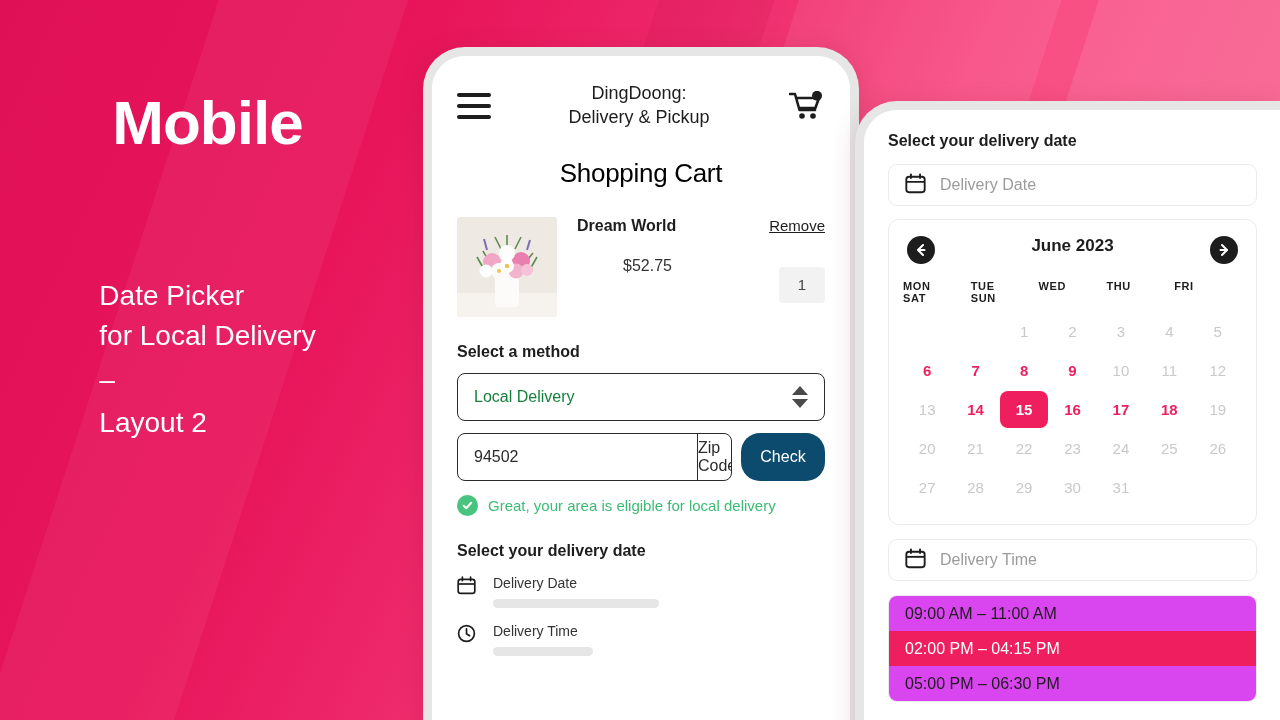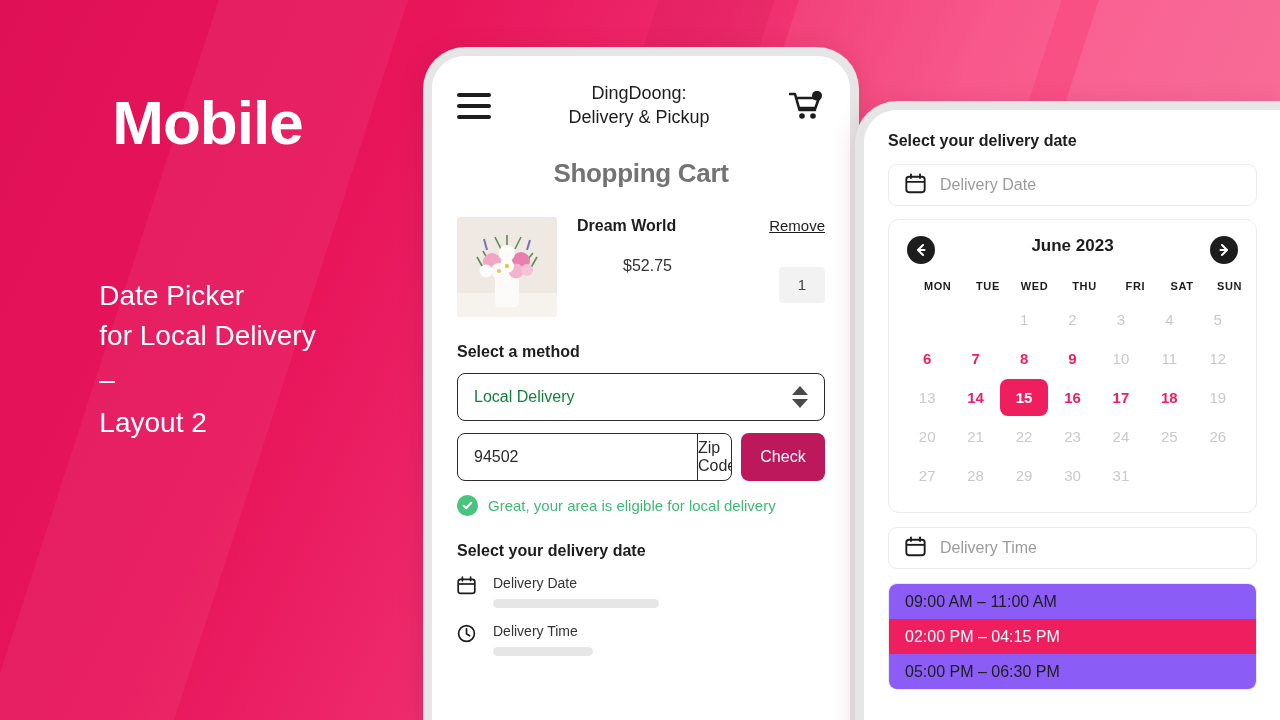--- a/index.html
+++ b/index.html
@@ -72,21 +72,21 @@
   .app-bar { display: flex; align-items: center; justify-content: space-between; }
   .hamburger { width: 34px; display: flex; flex-direction: column; gap: 7px; cursor: pointer; }
   .hamburger span { display: block; height: 4px; border-radius: 2px; background: #1d1d1d; }
   .app-title {
     flex: 1; text-align: center; font-size: 18px; line-height: 1.33;
     color: #1d1d1d; font-weight: 400; padding: 0 8px;
   }
   .cart-ico { width: 38px; height: 34px; display: flex; align-items: center; justify-content: center; cursor: pointer; }
 
   .page-title {
-    text-align: center; font-size: 26px; font-weight: 700; color: #737373;
+    text-align: center; font-size: 26px; font-weight: 400; color: #000000;
     margin-top: 28px; letter-spacing: -0.3px;
   }
 
   .cart-item { display: flex; margin-top: 28px; }
   .thumb {
     width: 100px; height: 100px; border-radius: 3px; flex: none;
     background: #efe9e4; overflow: hidden; position: relative;
   }
   .item-mid { flex: 1; padding-left: 20px; }
   .item-name { font-size: 16px; font-weight: 700; color: #1d1d1d; }
@@ -119,22 +119,22 @@
   .zip-input {
     flex: 1; height: 100%; border: none; outline: none; padding: 0 16px;
     font-size: 16px; color: #2b2b2b; font-family: "Liberation Sans", sans-serif; background: transparent;
   }
   .zip-tag {
     width: 108px; height: 100%; border-left: 1.5px solid #2b2b2b;
     display: flex; align-items: center; justify-content: center;
     font-size: 16px; color: #2b2b2b;
   }
   .check-btn {
-    width: 84px; height: 48px; border-radius: 8px; border: none; cursor: pointer;
-    background: #be185d; color: #fff; font-size: 16px; font-family: "Liberation Sans", sans-serif;
+    width: 84px; height: 48px; border-radius: 19px; border: none; cursor: pointer;
+    background: #0c4a6e; color: #fff; font-size: 16px; font-family: "Liberation Sans", sans-serif;
   }
   .success-row { display: flex; align-items: center; gap: 10px; margin-top: 14px; }
   .ok-badge {
     width: 21px; height: 21px; border-radius: 50%; background: #49C47F; flex: none;
     display: flex; align-items: center; justify-content: center;
   }
   .success-text { font-size: 15px; color: #3DBB74; }
 
   .mini-field { display: flex; align-items: flex-start; gap: 14px; margin-top: 14px; }
   .mini-ico { width: 22px; height: 24px; flex: none; display:flex; align-items:center; }
@@ -156,42 +156,42 @@
     margin-top: 13px; border: 1px solid #ebebeb; border-radius: 11px;
     padding: 16px 14px 18px 14px;
   }
   .cal-head { display: flex; align-items: flex-start; justify-content: space-between; padding: 0 4px; }
   .nav-btn {
     width: 28px; height: 28px; border-radius: 50%; background: #1d1d1d; cursor: pointer;
     display: flex; align-items: center; justify-content: center; flex: none;
   }
   .cal-month { font-size: 17px; font-weight: 700; color: #1d1d1d; }
   .dow-row, .date-row {
-    display: grid; grid-template-columns: repeat(7, 1fr); text-align: right;
+    display: grid; grid-template-columns: repeat(5, 1fr); text-align: left;
   }
   .dow-row { margin-top: 16px; }
   .dow {
     font-size: 11px; font-weight: 700; color: #1d1d1d; letter-spacing: 0.6px;
   }
   .cal-grid { margin-top: 9px; display: grid; grid-template-columns: repeat(7, 1fr); row-gap: 2px; }
   .day {
     height: 37px; display: flex; align-items: center; justify-content: center;
     font-size: 15px; border-radius: 8px; cursor: pointer;
   }
   .day.empty { cursor: default; }
   .day.muted { color: #c9c9c9; cursor: default; }
   .day.avail { color: #EF1F5F; font-weight: 700; }
   .day.selected { background: #EF1F5F; color: #fff; font-weight: 700; }
 
   .slot-card {
     margin-top: 14px; border: 1px solid #ebebeb; border-radius: 9px; overflow: hidden;
   }
   .slot {
     height: 35px; display: flex; align-items: center; padding: 0 16px;
-    font-size: 16px; color: #1d1d1d; cursor: pointer; background: #8b5cf6;
+    font-size: 16px; color: #1d1d1d; cursor: pointer; background: #d946ef;
   }
   .slot.active { background: #EF1F5F; color: #ffffff; }
 </style>
 </head>
 <body>
 
 <div id="bg">
   <div class="band band-a"></div>
   <div class="band band-d"></div>
   <div class="band band-b"></div>

